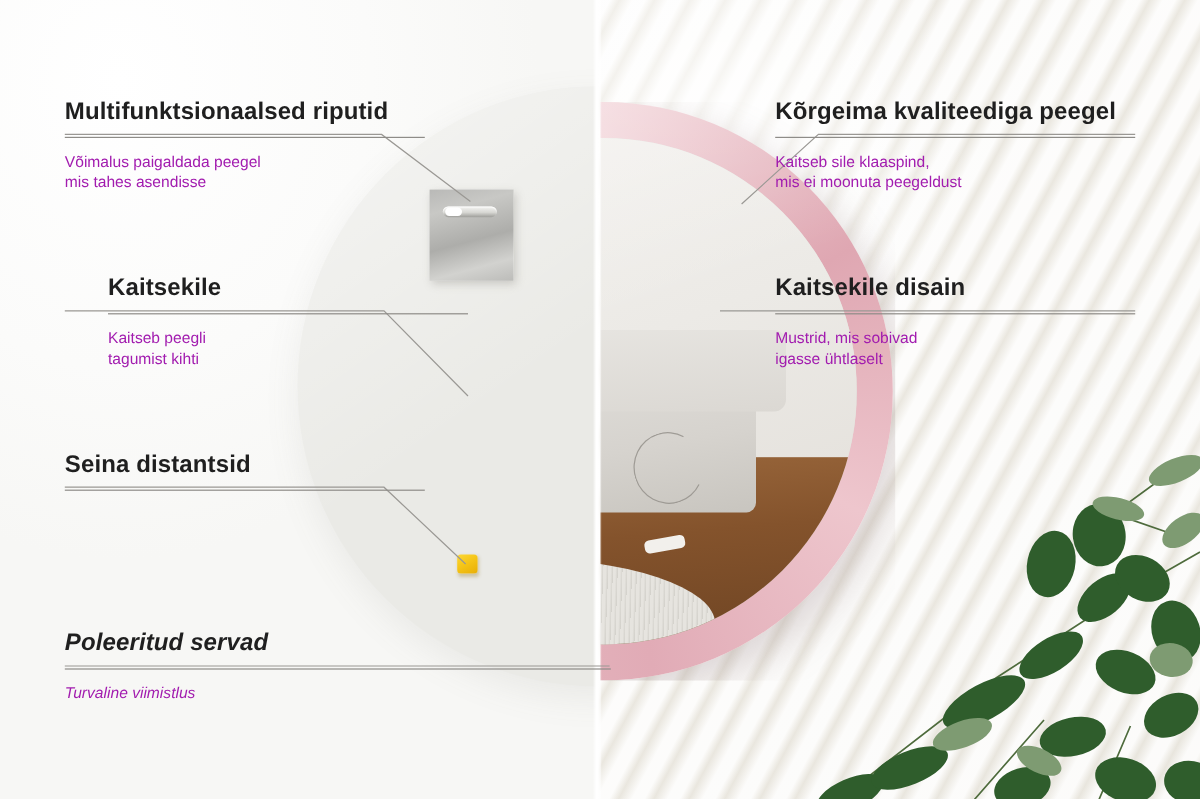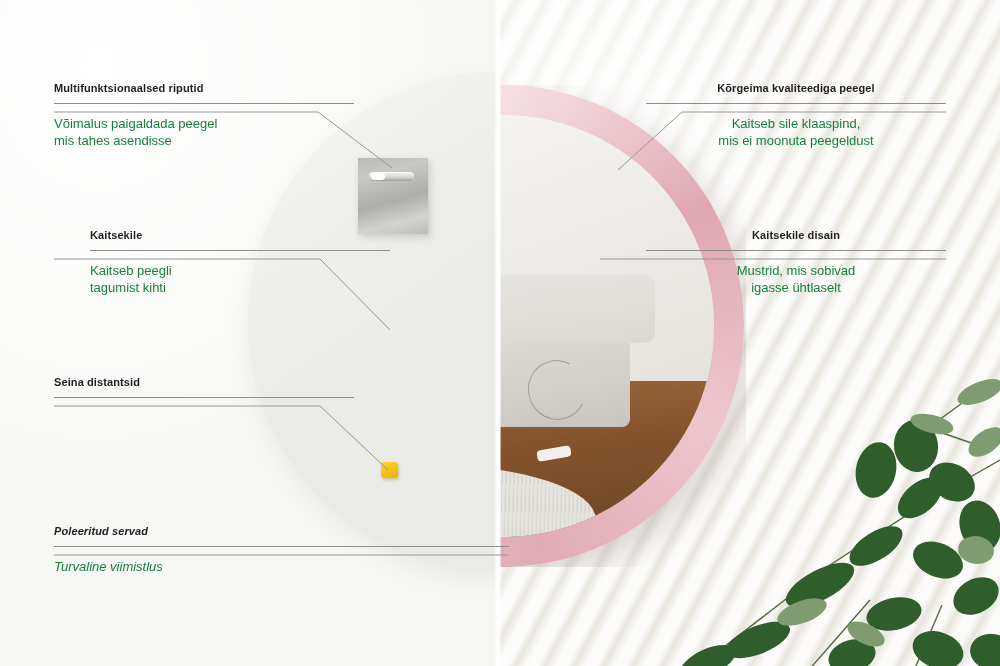--- a/index.html
+++ b/index.html
@@ -224,38 +224,38 @@
   .seam {
     position: absolute;
     left: 494px; top: 0;
     width: 7px; height: 666px;
     background: linear-gradient(90deg, rgba(255,255,255,0) 0%, #ffffff 40%, #ffffff 62%, rgba(255,255,255,0.45) 100%);
   }
 
   
   .callout { position: absolute; }
   .callout .c-title {
-    font-size: 11px;
+    font-size: 20px;
     font-weight: bold;
     color: #1f1f1f;
     letter-spacing: 0.1px;
     white-space: nowrap;
   }
   .callout .c-rule {
     height: 1px;
     background: #8e8c88;
     margin: 9px 0 11px 0;
   }
   .callout .c-body {
     font-size: 13px;
     line-height: 1.34;
-    color: #15803d;
+    color: #a21caf;
     white-space: pre-line;
   }
-  .callout.right { text-align: center; }
+  .callout.right { text-align: left; }
 
   .co-1 { left: 54px; top: 82px;  width: 300px; }
   .co-2 { left: 54px; top: 229px; width: 300px; margin-left: 36px; }
   .co-3 { left: 54px; top: 376px; width: 300px; }
   .co-4 { left: 54px; top: 525px; width: 455px; font-style: italic; }
 
   .co-5 { right: 54px; top: 82px;  width: 300px; }
   .co-6 { right: 54px; top: 229px; width: 300px; }
 
   

